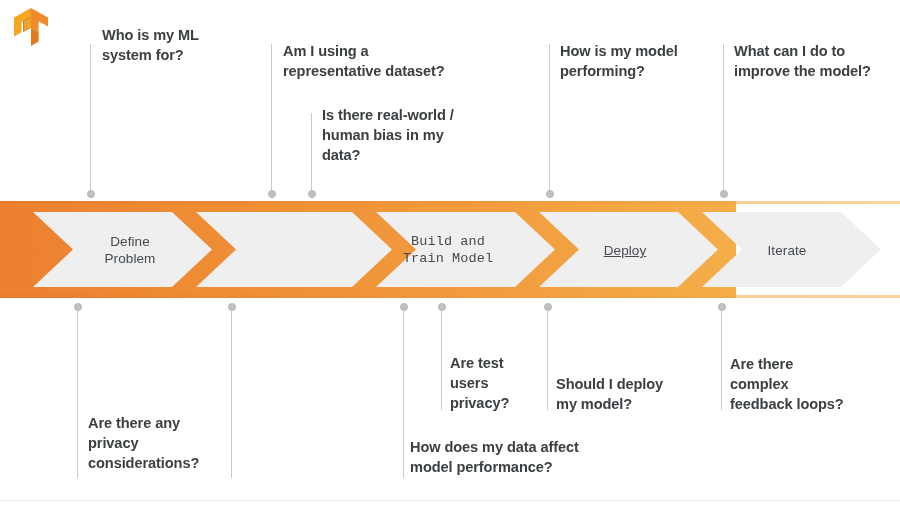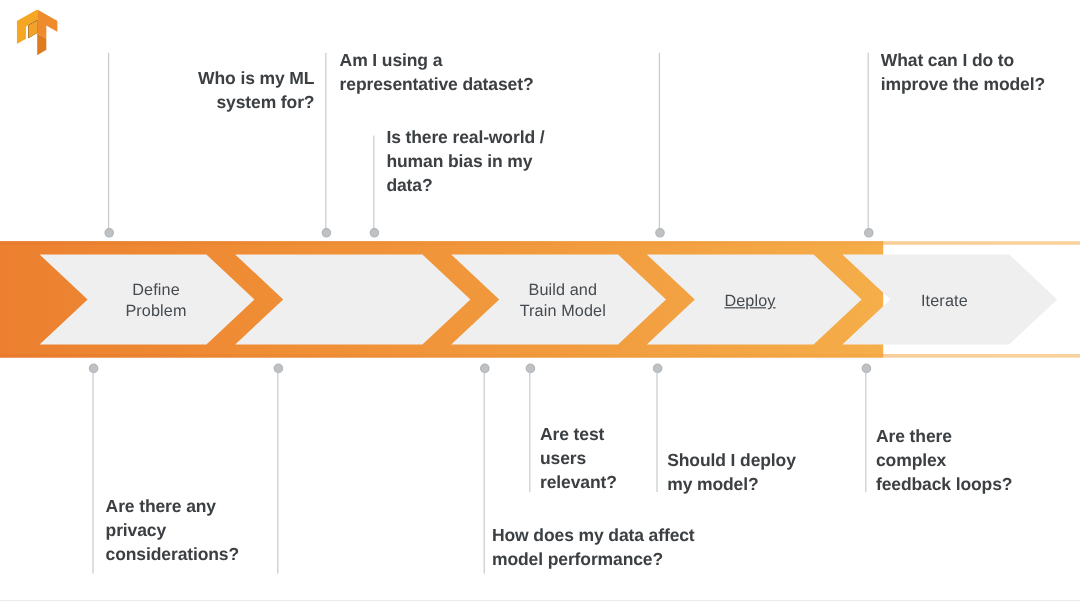--- a/index.html
+++ b/index.html
@@ -88,30 +88,32 @@
 
   <div class="conn-line" style="left:311px;top:113px;height:79px;"></div>
   <div class="conn-dot" style="left:308px;top:190px;"></div>
 
   <div class="conn-line" style="left:549px;top:44px;height:148px;"></div>
   <div class="conn-dot" style="left:546px;top:190px;"></div>
 
   <div class="conn-line" style="left:723px;top:44px;height:148px;"></div>
   <div class="conn-dot" style="left:720px;top:190px;"></div>
 
-  <div class="callout" style="left:102px;top:56px;width:160px;text-align:right;">Who is my ML
+  <div class="callout" style="left:102px;top:25px;width:160px;">Who is my ML
 system for?</div>
 
   <div class="callout" style="left:283px;top:41px;width:220px;">Am I using a
 representative dataset?</div>
 
   <div class="callout" style="left:322px;top:105px;width:180px;">Is there real-world /
 human bias in my
 data?</div>
 
+  <div class="callout" style="left:560px;top:41px;width:170px;">How is my model
+performing?</div>
 
   <div class="callout" style="left:734px;top:41px;width:175px;">What can I do to
 improve the model?</div>
 
   <div class="band">
     <div class="band-bg"></div>
     <div class="band-topline"></div>
     <div class="band-botline"></div>
 
     <svg class="chevrons" viewBox="0 0 900 97" preserveAspectRatio="none" aria-hidden="true">
@@ -122,21 +124,21 @@
 
       <polygon points="376,11 515,11 555,48.5 515,86 376,86 416,48.5" fill="#EFEFEF"></polygon>
 
       <polygon points="539,11 678,11 718,48.5 678,86 539,86 579,48.5" fill="#EFEFEF"></polygon>
 
       <polygon points="702,11 841,11 881,48.5 841,86 702,86 742,48.5" fill="#EFEFEF"></polygon>
     </svg>
 
     <div class="chev-label" style="left:70px;top:32px;width:120px;">Define
 Problem</div>
-    <div class="chev-label" style="left:404px;top:32px;width:130px;">Build and
+    <div class="chev-label" style="left:383px;top:32px;width:130px;font-family:Liberation Mono, monospace;">Build and
 Train Model</div>
     <div class="chev-label" style="left:560px;top:41px;width:130px;text-decoration:underline;">Deploy</div>
     <div class="chev-label" style="left:722px;top:41px;width:130px;">Iterate</div>
   </div>
 
   <div class="conn-dot" style="left:74px;top:303px;"></div>
   <div class="conn-line" style="left:77px;top:310px;height:168px;"></div>
 
   <div class="conn-dot" style="left:228px;top:303px;"></div>
   <div class="conn-line" style="left:231px;top:310px;height:168px;"></div>
@@ -153,21 +155,21 @@
   <div class="conn-dot" style="left:718px;top:303px;"></div>
   <div class="conn-line" style="left:721px;top:310px;height:100px;"></div>
 
   <div class="callout" style="left:88px;top:413px;width:160px;">Are there any
 privacy
 considerations?</div>
 
 
   <div class="callout" style="left:450px;top:353px;width:110px;">Are test
 users
-relevant?</div>
+privacy?</div>
 
   <div class="callout" style="left:410px;top:437px;width:230px;">How does my data affect
 model performance?</div>
 
   <div class="callout" style="left:556px;top:374px;width:170px;">Should I deploy
 my model?</div>
 
   <div class="callout" style="left:730px;top:354px;width:175px;">Are there
 complex
 feedback loops?</div>

